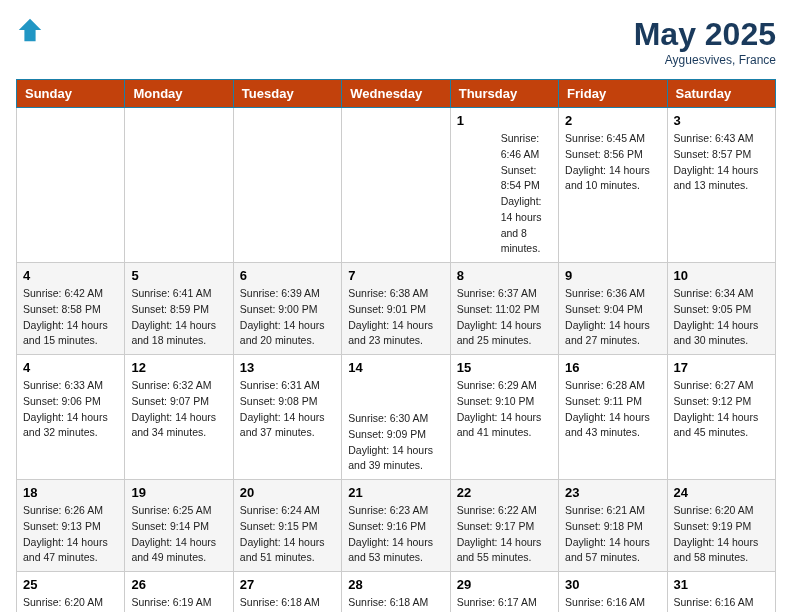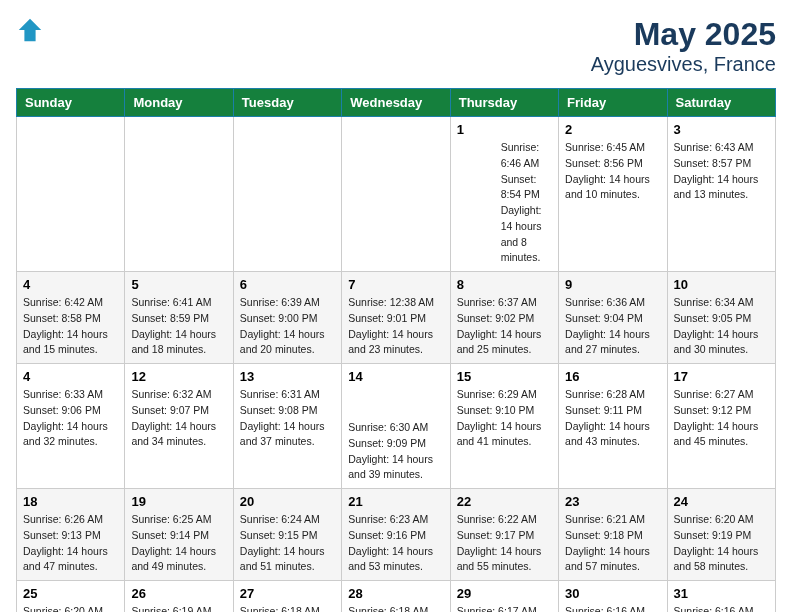--- a/index.html
+++ b/index.html
@@ -36,30 +36,30 @@
     }
     .title-block {
       text-align: right;
     }
     .month-title {
       font-size: 32px;
       font-weight: bold;
       color: #1a3a5c;
     }
     .location-title {
-      font-size: 20px;
+      font-size: 12px;
       color: #1a3a5c;
     }
     .calendar {
       width: 100%;
       border-collapse: collapse;
       border: 1px solid #ccc;
     }
     .calendar th {
-      background: #15803d;
+      background: #c2410c;
       color: #fff;
       font-size: 13px;
       font-weight: bold;
       padding: 6px 8px;
       text-align: left;
       border: 1px solid #1a7fa8;
     }
     .calendar td {
       vertical-align: top;
       border: 1px solid #ccc;
@@ -159,29 +159,29 @@
         </td>
         <td>
           <div class="day-number">6</div>
           <div class="day-info" style="white-space: pre-line;">Sunrise: 6:39 AM
 Sunset: 9:00 PM
 Daylight: 14 hours
 and 20 minutes.</div>
         </td>
         <td>
           <div class="day-number">7</div>
-          <div class="day-info" style="white-space: pre-line;">Sunrise: 12:38 AM
+          <div class="day-info" style="white-space: pre-line;">Sunrise: 6:38 AM
 Sunset: 9:01 PM
 Daylight: 14 hours
 and 23 minutes.</div>
         </td>
         <td>
           <div class="day-number">8</div>
           <div class="day-info" style="white-space: pre-line;">Sunrise: 6:37 AM
-Sunset: 9:02 PM
+Sunset: 11:02 PM
 Daylight: 14 hours
 and 25 minutes.</div>
         </td>
         <td>
           <div class="day-number">9</div>
           <div class="day-info" style="white-space: pre-line;">Sunrise: 6:36 AM
 Sunset: 9:04 PM
 Daylight: 14 hours
 and 27 minutes.</div>
         </td>

